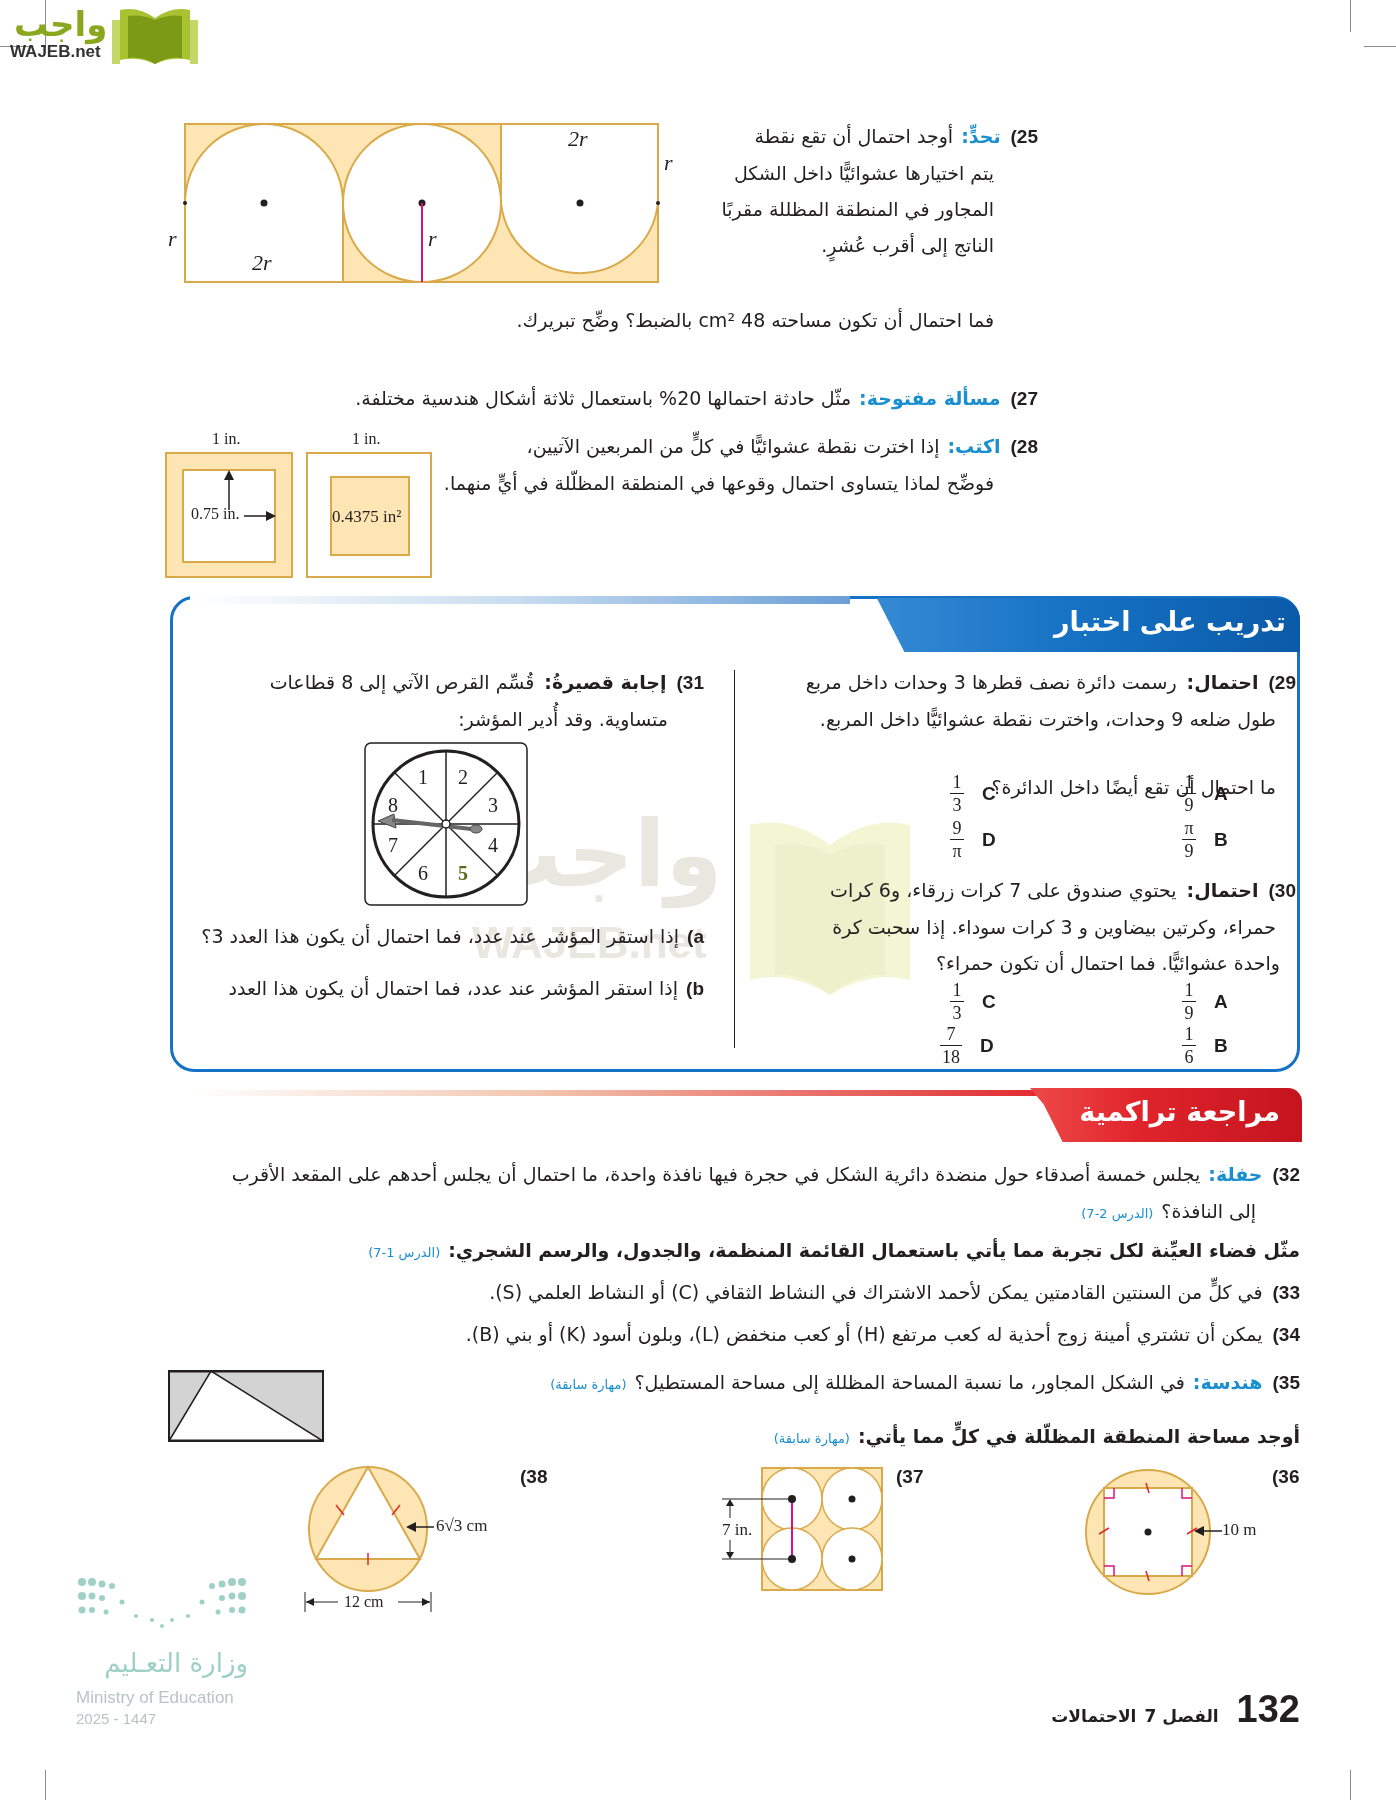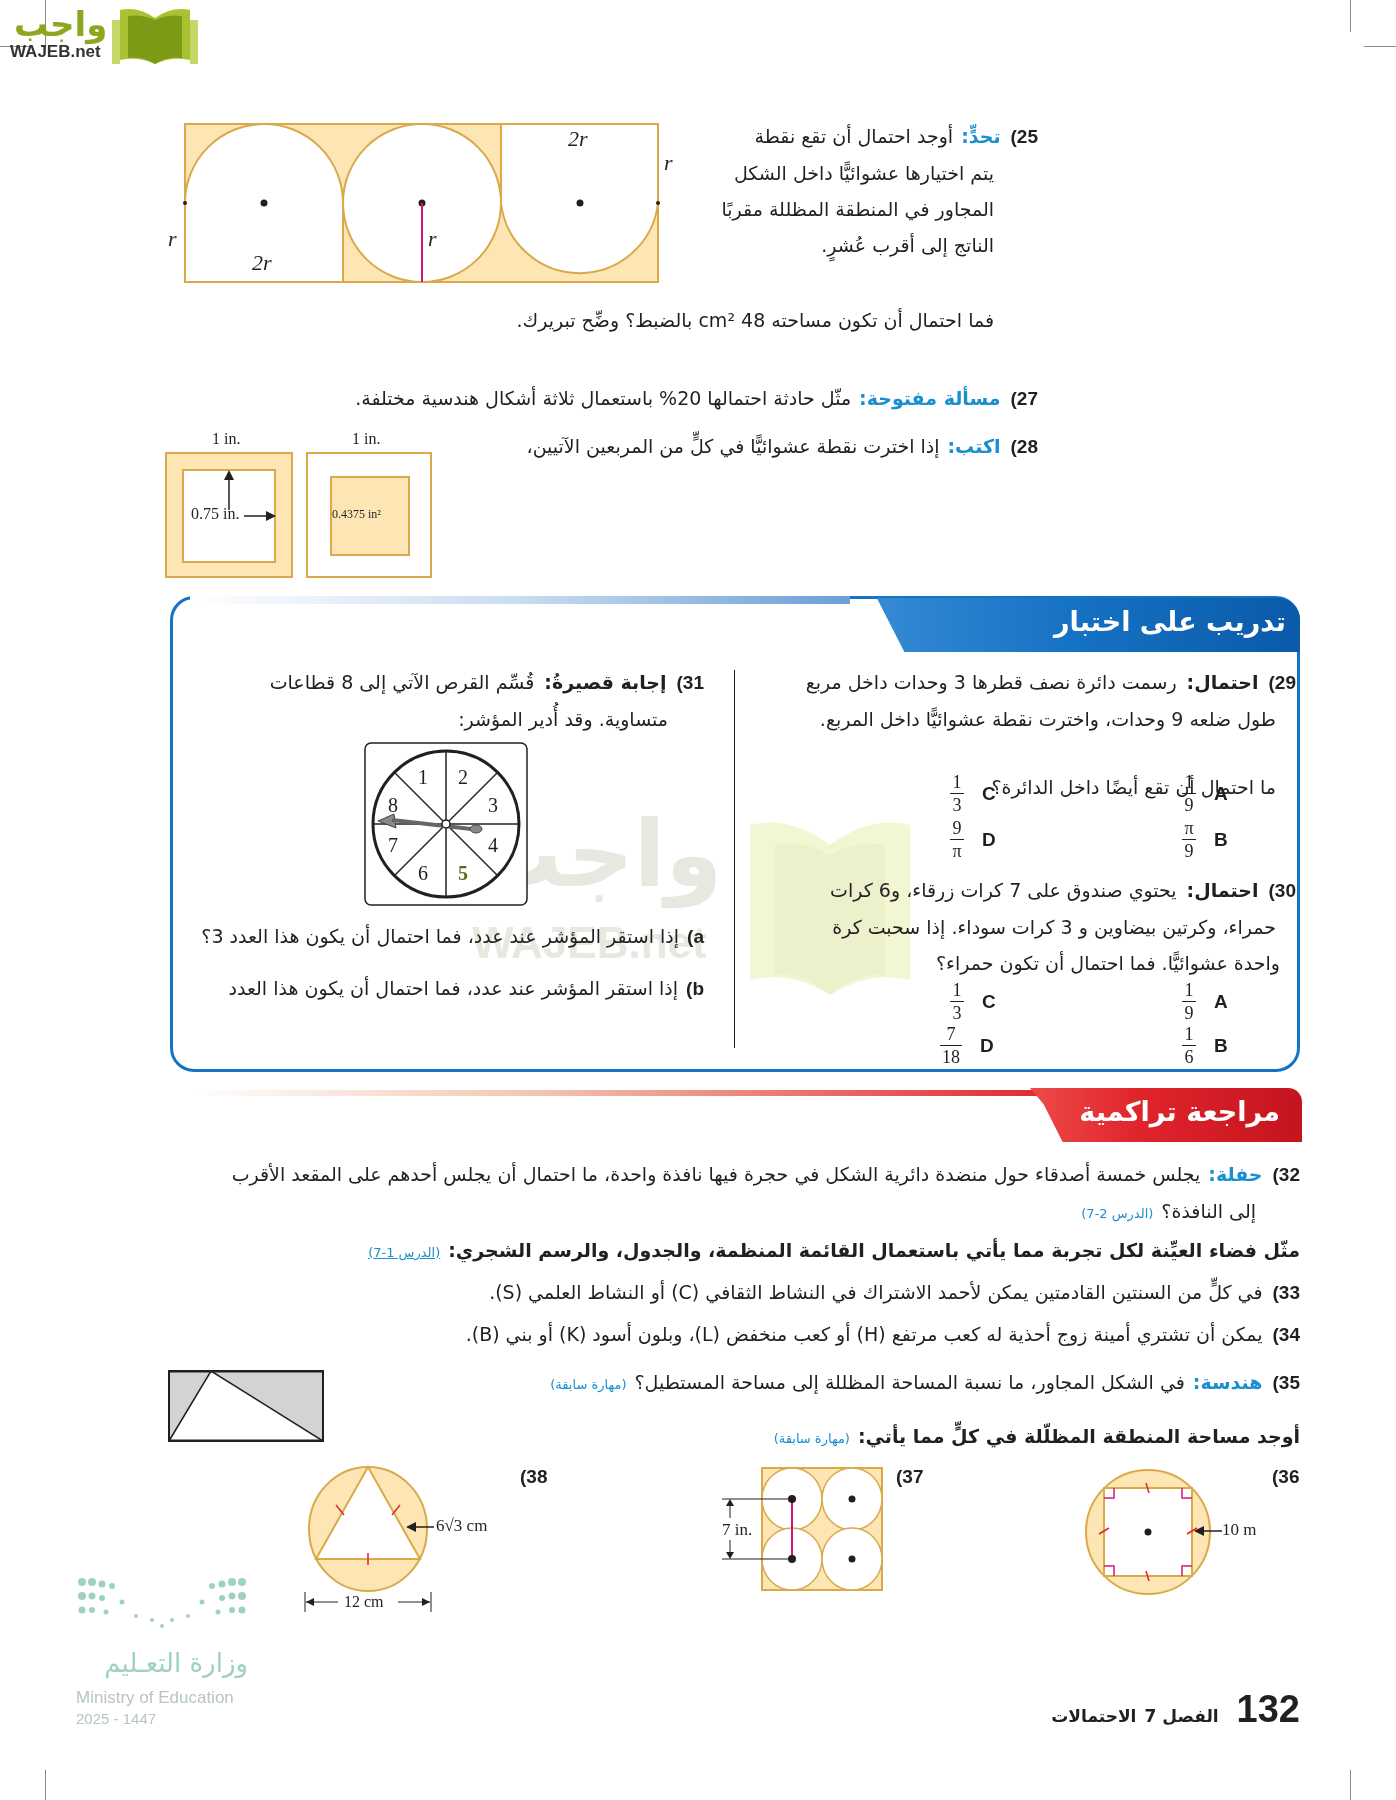--- a/index.html
+++ b/index.html
@@ -75,40 +75,41 @@
 <div class="abs rtl q" style="right:358px;top:302px;width:860px;">
   <div style="margin-right:44px;">فما احتمال أن تكون مساحته 48 cm² بالضبط؟ وضِّح تبريرك.</div>
 </div>
 
 <div class="abs rtl q" style="right:358px;top:380px;width:860px;">
   <span class="qnum">27)</span><span class="qlabel">مسألة مفتوحة:</span><span>مثّل حادثة احتمالها 20% باستعمال ثلاثة  أشكال هندسية مختلفة.</span>
 </div>
 
 <div class="abs rtl q" style="right:358px;top:428px;width:600px;">
   <div><span class="qnum">28)</span><span class="qlabel">اكتب:</span><span>إذا اخترت نقطة عشوائيًّا في كلٍّ من المربعين الآتيين،</span></div>
+  <div style="margin-right:44px;">فوضِّح لماذا يتساوى احتمال وقوعها في المنطقة المظلّلة في أيٍّ منهما.</div>
 </div>
 <div class="abs" style="left:165px;top:452px;width:128px;height:126px;background:#fde6b3;border:2px solid #d9a94a;">
   <div class="abs" style="left:15px;top:15px;width:94px;height:94px;background:#fff;border:2px solid #d9a94a;"></div>
 </div>
 <div class="abs fig-label" style="left:212px;top:430px;font-size:16px;">1 in.</div>
 <svg class="abs" style="left:222px;top:470px;" width="14" height="40">
     <line x1="7" y1="40" x2="7" y2="6" stroke="#231f20" stroke-width="1.5"></line>
     <path d="M2 10 L7 0 L12 10 Z" fill="#231f20"></path>
   </svg>
 <div class="abs fig-label" style="left:191px;top:505px;font-size:16px;">0.75 in.</div>
 <svg class="abs" style="left:244px;top:509px;" width="32" height="14">
     <line x1="0" y1="7" x2="26" y2="7" stroke="#231f20" stroke-width="1.5"></line>
     <path d="M22 2 L32 7 L22 12 Z" fill="#231f20"></path>
   </svg>
 
 <div class="abs" style="left:306px;top:452px;width:126px;height:126px;background:#fff;border:2px solid #d9a94a;">
   <div class="abs" style="left:22px;top:22px;width:80px;height:80px;background:#fde6b3;border:2px solid #d9a94a;"></div>
 </div>
 <div class="abs fig-label" style="left:352px;top:430px;font-size:16px;">1 in.</div>
-<div class="abs fig-label" style="left:332px;top:507px;font-size:12px;">0.4375 in²</div>
+<div class="abs fig-label" style="left:332px;top:507px;font-size:17px;">0.4375 in²</div>
 
 <div class="abs" style="left:170px;top:596px;width:1130px;height:476px;border:3px solid #1672c4;border-radius:24px;"></div>
 <div class="abs" style="left:190px;top:596px;width:660px;height:8px;background:linear-gradient(to right,#ffffff,#c9dcf0 50%,#6a9fd6);"></div>
 <div class="abs banner-blue" style="left:840px;top:598px;width:460px;height:54px;border-radius:0 22px 0 0;clip-path:polygon(8% 0,100% 0,100% 100%,14% 100%);">
   <div class="abs banner-title rtl" style="right:14px;top:8px;">تدريب على اختبار</div>
 </div>
 
 <div class="abs" style="left:460px;top:800px;width:480px;height:200px;opacity:0.32;">
   <svg class="abs" style="left:270px;top:15px;" width="200" height="185" viewBox="0 0 200 185">
     <path d="M100 180 L100 30 Q60 0 20 10 L20 165 Q60 155 100 180 Z" fill="#d8e47a"></path>
@@ -234,21 +235,21 @@
 <div class="abs banner-red" style="left:1030px;top:1088px;width:272px;height:54px;border-radius:0 14px 0 0;clip-path:polygon(0 0,100% 0,100% 100%,12% 100%,5% 30%);">
   <div class="abs banner-title rtl" style="right:22px;top:8px;">مراجعة تراكمية</div>
 </div>
 
 <div class="abs rtl q" style="right:96px;top:1156px;width:1100px;">
   <div><span class="qnum">32)</span><span class="qlabel">حفلة:</span><span>يجلس خمسة أصدقاء حول منضدة دائرية الشكل في حجرة فيها نافذة واحدة، ما احتمال أن يجلس أحدهم على المقعد الأقرب</span></div>
   <div style="margin-right:44px;"><span>إلى النافذة؟</span><span class="lesson">(الدرس 2-7)</span></div>
 </div>
 
 <div class="abs rtl q" style="right:96px;top:1232px;width:1100px;font-weight:bold;">
-  <span>مثّل فضاء العيِّنة لكل تجربة مما يأتي باستعمال القائمة المنظمة، والجدول، والرسم الشجري:</span><span class="lesson" style="font-weight:normal;text-decoration:underline;">(الدرس 1-7)</span>
+  <span>مثّل فضاء العيِّنة لكل تجربة مما يأتي باستعمال القائمة المنظمة، والجدول، والرسم الشجري:</span><span class="lesson" style="font-weight:normal;">(الدرس 1-7)</span>
 </div>
 
 <div class="abs rtl q" style="right:96px;top:1274px;width:1100px;">
   <span class="qnum">33)</span><span>في كلٍّ من السنتين القادمتين يمكن لأحمد الاشتراك في النشاط الثقافي (C) أو النشاط العلمي (S).</span>
 </div>
 <div class="abs rtl q" style="right:96px;top:1316px;width:1100px;">
   <span class="qnum">34)</span><span>يمكن أن تشتري أمينة زوج أحذية له كعب مرتفع (H) أو كعب منخفض (L)، وبلون أسود (K) أو بني (B).</span>
 </div>
 
 <div class="abs rtl q" style="right:96px;top:1364px;width:900px;">

